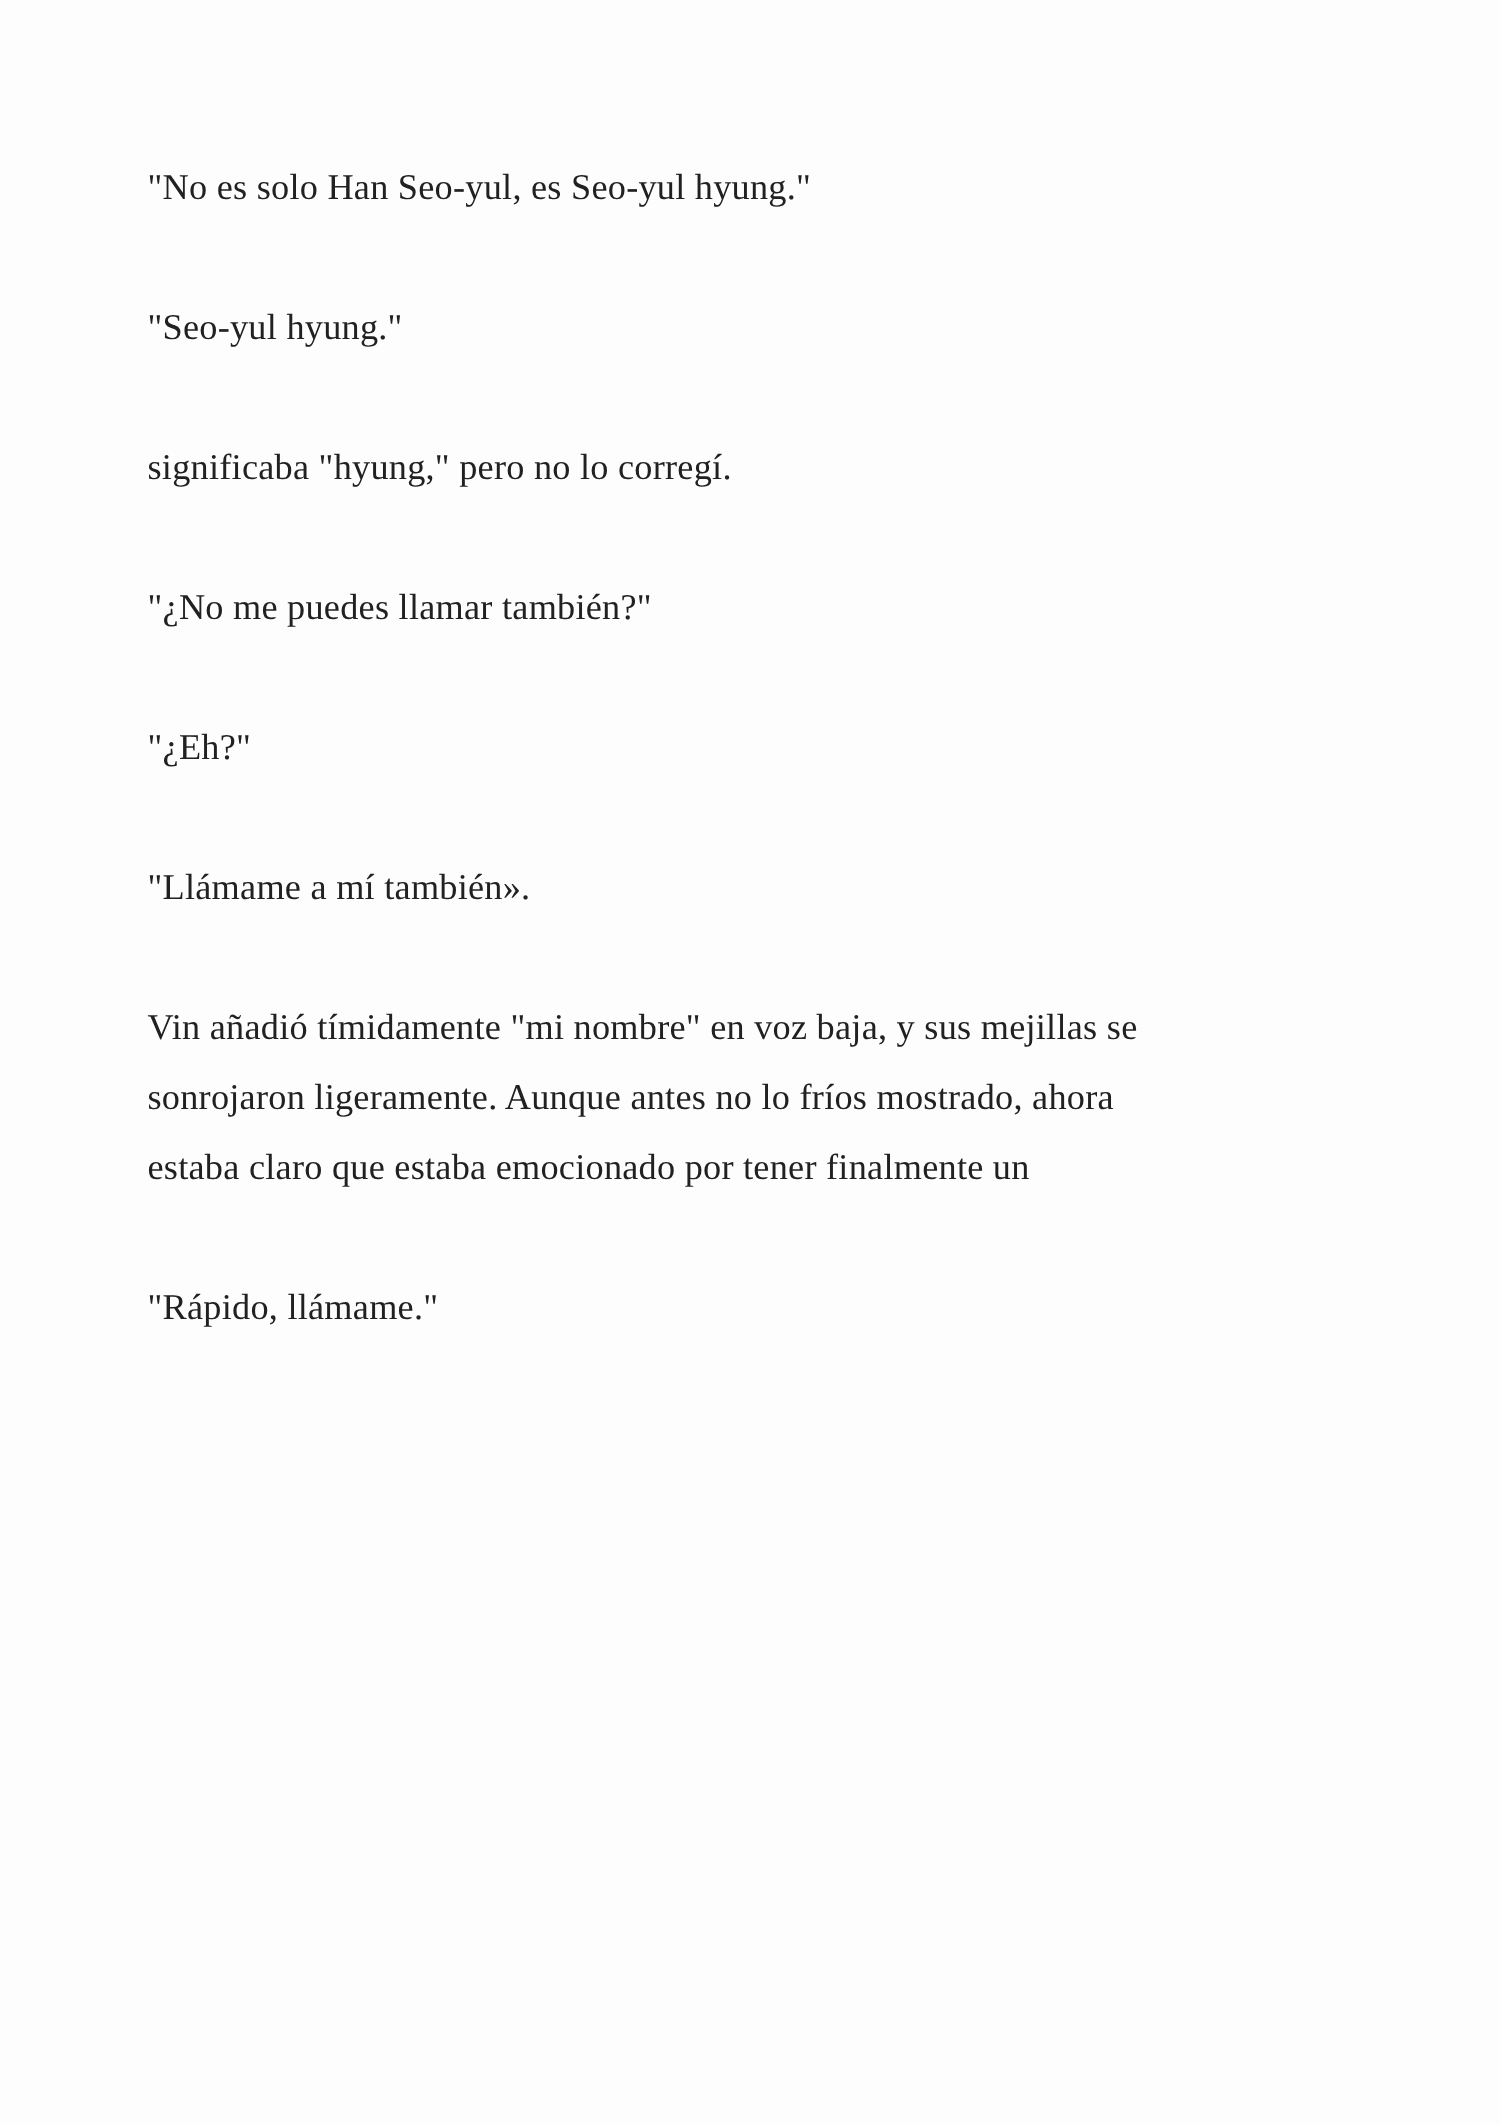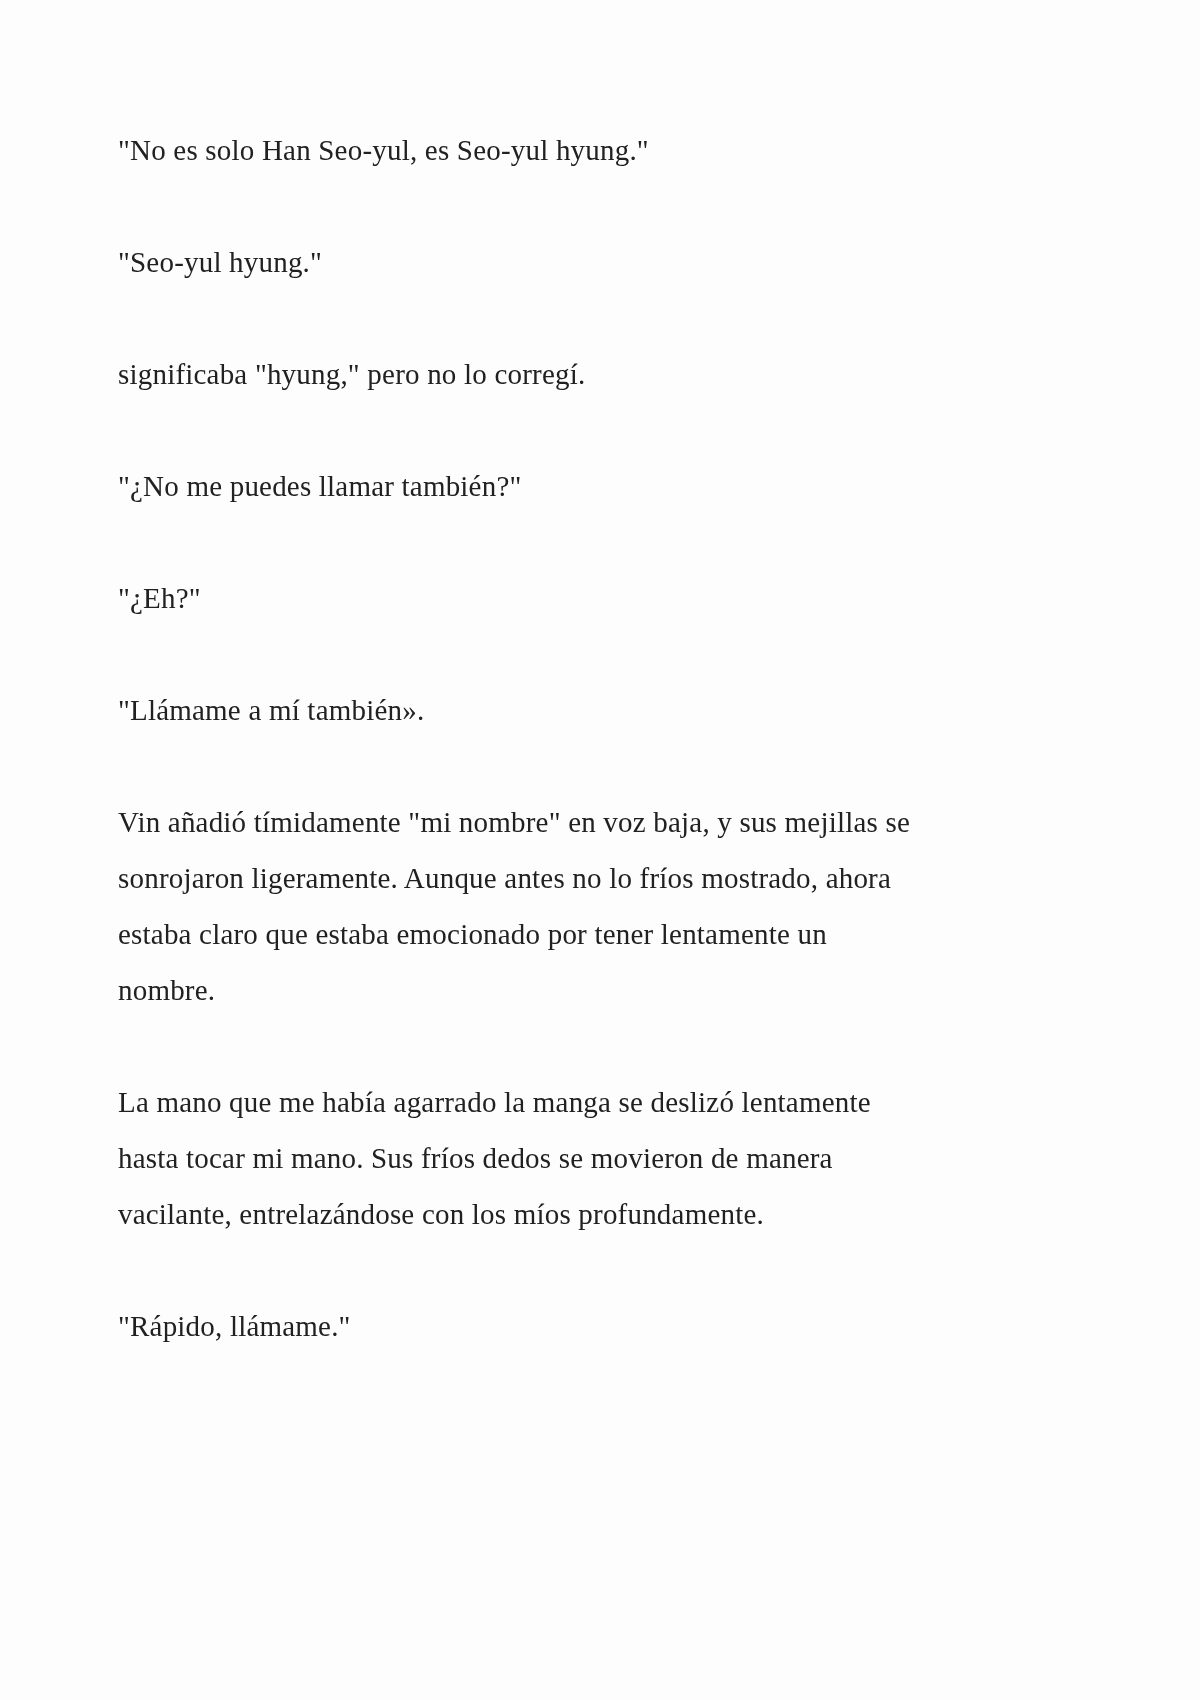--- a/index.html
+++ b/index.html
@@ -58,27 +58,21 @@
     <span class="line">"¿Eh?"</span>
   </p>
 
   <p class="para">
     <span class="line">"Llámame a mí también».</span>
   </p>
 
   <p class="para">
     <span class="line">Vin añadió tímidamente "mi nombre" en voz baja, y sus mejillas se</span>
     <span class="line">sonrojaron ligeramente. Aunque antes no lo fríos mostrado, ahora</span>
-    <span class="line">estaba claro que estaba emocionado por tener lentamente un</span>
-    <span class="line">nombre.</span>
+    <span class="line">estaba claro que estaba emocionado por tener finalmente un</span>
   </p>
 
-  <p class="para">
-    <span class="line">La mano que me había agarrado la manga se deslizó lentamente</span>
-    <span class="line">hasta tocar mi mano. Sus fríos dedos se movieron de manera</span>
-    <span class="line">vacilante, entrelazándose con los míos profundamente.</span>
-  </p>
 
   <p class="para">
     <span class="line">"Rápido, llámame."</span>
   </p>
 
 </div>
 
 </body></html>

